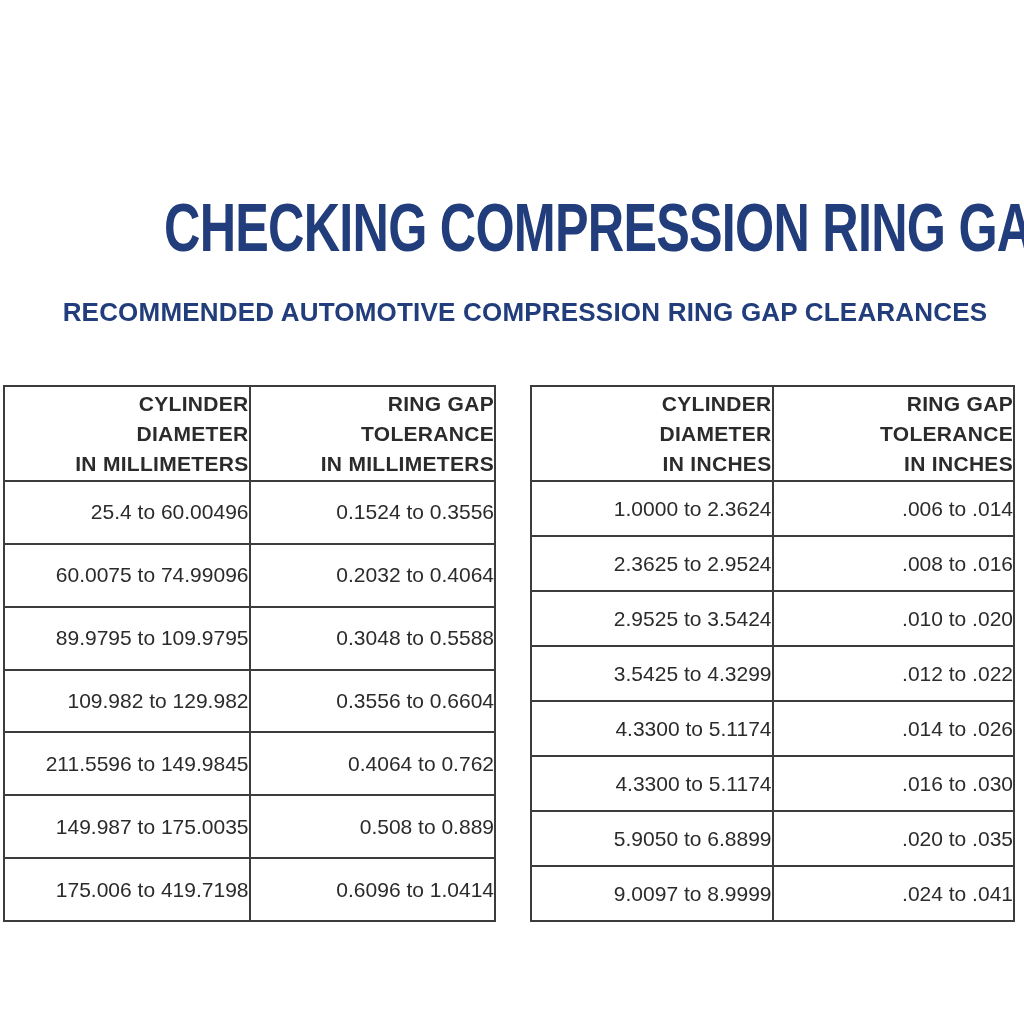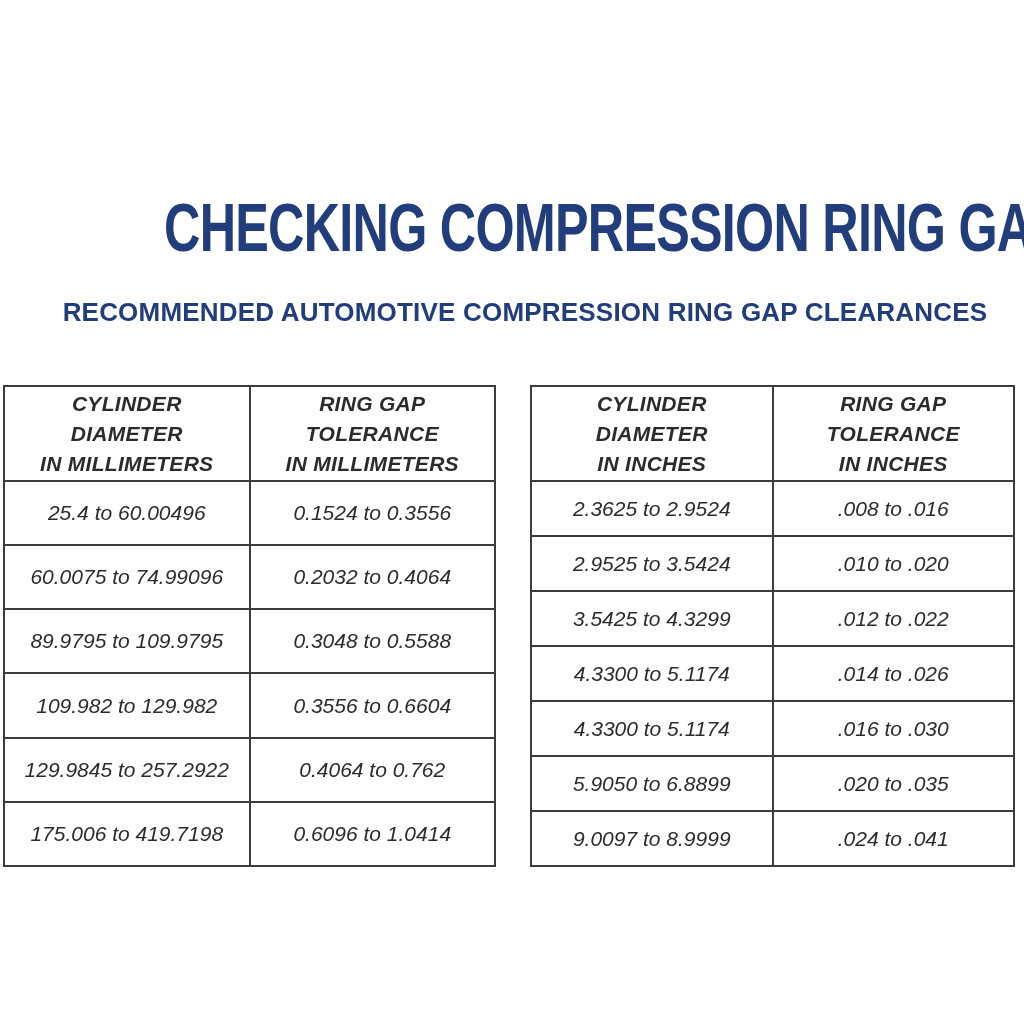--- a/index.html
+++ b/index.html
@@ -55,26 +55,25 @@
   table.gap-table {
     border-collapse: collapse;
     table-layout: fixed;
     background: #ffffff;
   }
   table.tbl-metric { width: 493px; }
   table.tbl-inches { width: 485px; }
   .gap-table th,
   .gap-table td {
     border: 2px solid var(--line);
-    text-align: center;
+    text-align: right;
     vertical-align: middle;
     color: var(--ink);
     padding: 0;
     width: 50%;
-    font-style: italic;
   }
   .gap-table th {
     height: 95px;
     font-size: 21px;
     font-weight: bold;
     line-height: 30px;
     letter-spacing: 0.3px;
   }
   .gap-table td {
     height: 55px;
@@ -120,22 +119,26 @@
         </tr>
         <tr>
           <td>89.9795 to 109.9795</td>
           <td>0.3048 to 0.5588</td>
         </tr>
         <tr>
           <td>109.982 to 129.982</td>
           <td>0.3556 to 0.6604</td>
         </tr>
         <tr>
-          <td>129.9845 to 257.2922</td>
+          <td>211.5596 to 149.9845</td>
           <td>0.4064 to 0.762</td>
+        </tr>
+        <tr>
+          <td>149.987 to 175.0035</td>
+          <td>0.508 to 0.889</td>
         </tr>
         <tr>
           <td>175.006 to 419.7198</td>
           <td>0.6096 to 1.0414</td>
         </tr>
       </tbody>
     </table>
 
     <table class="gap-table tbl-inches">
       <thead>
@@ -146,20 +149,24 @@
             <div>IN INCHES</div>
           </th>
           <th>
             <div>RING GAP</div>
             <div>TOLERANCE</div>
             <div>IN INCHES</div>
           </th>
         </tr>
       </thead>
       <tbody>
+        <tr>
+          <td>1.0000 to 2.3624</td>
+          <td>.006 to .014</td>
+        </tr>
         <tr>
           <td>2.3625 to 2.9524</td>
           <td>.008 to .016</td>
         </tr>
         <tr>
           <td>2.9525 to 3.5424</td>
           <td>.010 to .020</td>
         </tr>
         <tr>
           <td>3.5425 to 4.3299</td>

